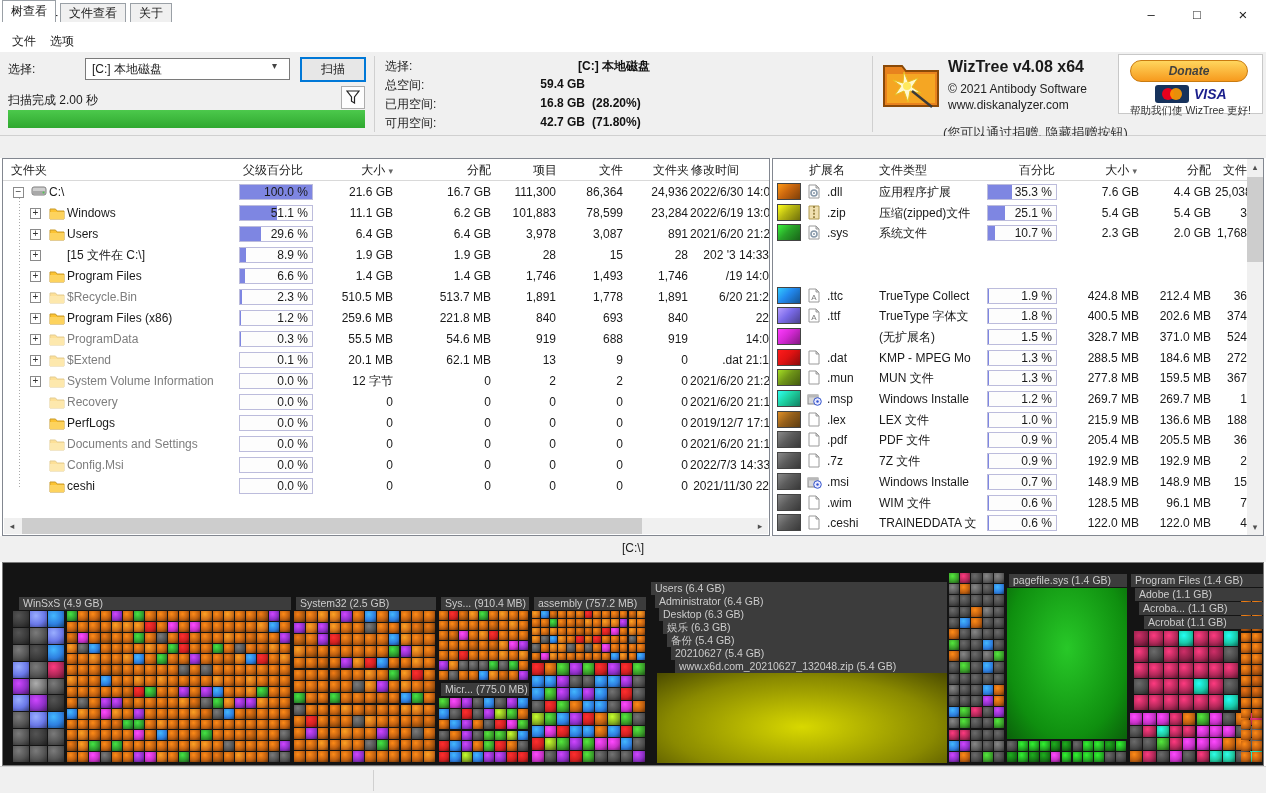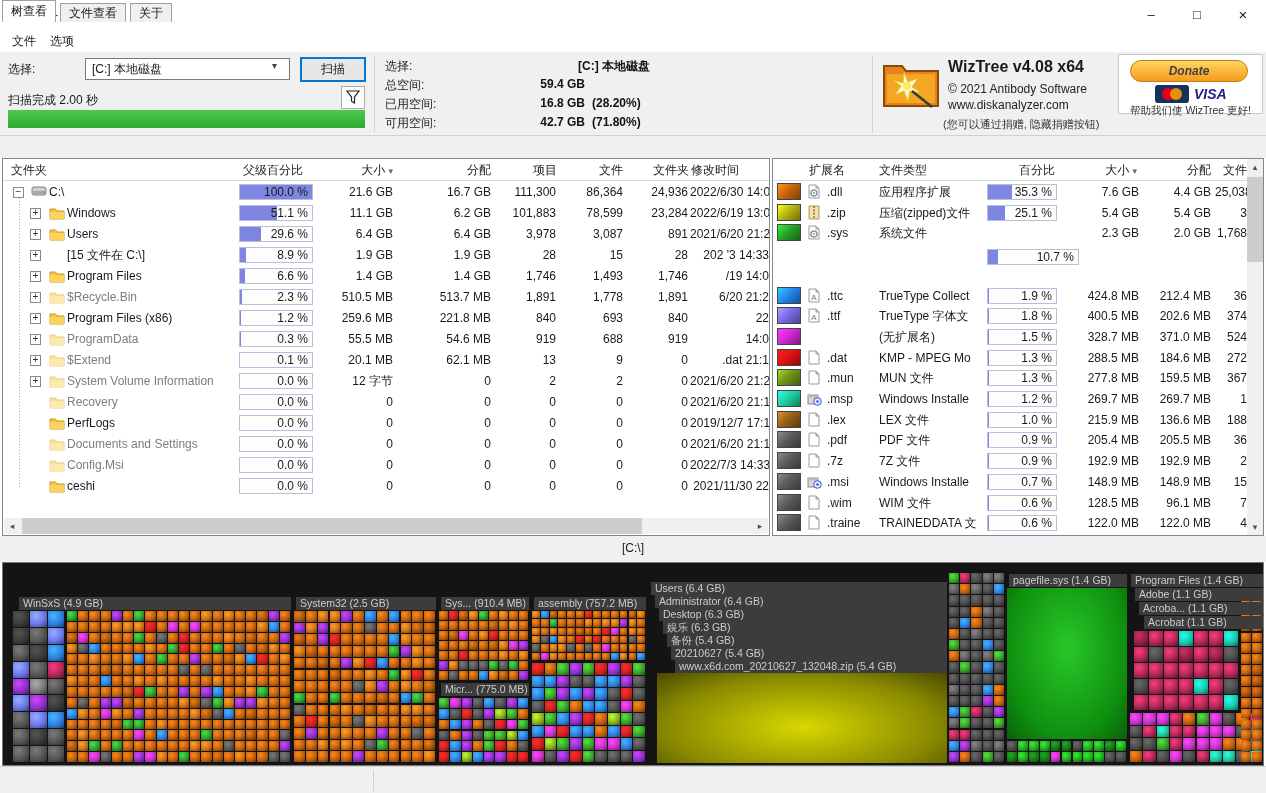--- a/index.html
+++ b/index.html
@@ -101,21 +101,21 @@
       <path d="M2 8 h18 l4 5 H56 v35 H2 z" fill="#e8821e" stroke="#8a4a08" stroke-width="2"></path>
       <rect x="5" y="16" width="48" height="29" fill="#f5a623"></rect>
       <polygon points="22,14 26,24 36,20 30,29 39,35 28,33 26,44 22,33 13,37 19,28 11,22 21,25" fill="#fff8d0" stroke="#e8c020"></polygon>
       <circle cx="25" cy="28" r="4" fill="#ffe95e"></circle>
       <line x1="30" y1="33" x2="50" y2="49" stroke="#3a3a3a" stroke-width="2.5"></line>
     </svg>
   </div>
   <div class="abs logo-title" style="left:948px;top:58px;">WizTree v4.08 x64</div>
   <div class="abs logo-small" style="left:948px;top:82px;">© 2021 Antibody Software</div>
   <div class="abs logo-small" style="left:948px;top:98px;">www.diskanalyzer.com</div>
-  <div class="abs" style="left:943px;top:117px;font-size:11px;color:#333;">(您可以通过捐赠, 隐藏捐赠按钮)</div>
+  <div class="abs" style="left:943px;top:124px;font-size:13px;color:#333;">(您可以通过捐赠, 隐藏捐赠按钮)</div>
 
   <div class="abs donate-box"></div>
   <div class="abs donate-btn">Donate</div>
   <div class="abs" style="left:1155px;top:85px;">
     <svg width="34" height="18" viewBox="0 0 34 18">
         <rect x="0" y="0" width="34" height="18" rx="3" fill="#16325c"></rect>
         <circle cx="13" cy="9" r="6" fill="#e8001d"></circle>
         <circle cx="21" cy="9" r="6" fill="#ff9900" opacity="0.9"></circle>
       </svg>
   </div>
@@ -485,21 +485,21 @@
         <div class="abs" style="left: 34px; top: 2px;">
           <svg width="14" height="15" viewBox="0 0 14 15">
             <path d="M2 1 h7 l3 3 v10 H2 z" fill="#fff" stroke="#9a9a9a"></path>
             <path d="M9 1 l3 3 h-3 z" fill="#dcdcdc" stroke="#9a9a9a"></path>
             <circle cx="7" cy="9" r="3" fill="none" stroke="#8899aa" stroke-width="1.6"></circle>
             <circle cx="7" cy="9" r="1" fill="#8899aa"></circle>
           </svg>
         </div>
         <div class="abs cell" style="left: 54px; top: 0px; width: 48px;">.sys</div>
         <div class="abs cell" style="left: 106px; top: 0px; width: 104px;">系统文件</div>
-        <div class="abs barbox" style="left: 214px; top: 2px; width: 92px; margin-top: 24px;">
+        <div class="abs barbox" style="left: 214px; top: 2px; width: 70px;">
           <div class="barfill" style="width: 10.7%;"></div>
           <div class="bartext">10.7 %</div>
         </div>
         <div class="abs cell num" style="left: 290px; top: 0px; width: 76px;">2.3 GB</div>
         <div class="abs cell num" style="left: 368px; top: 0px; width: 70px;">2.0 GB</div>
         <div class="abs cell num" style="left: 442px; top: 0px; width: 32px;">1,768</div>
       </div>
       <div class="abs" style="left: 0px; top: 126.5px; width: 474px; height: 20px;">
         <div class="abs" style="left: 4px; top: 1px; width: 24px; height: 17px; border: 1px solid rgb(68, 68, 68); box-sizing: border-box; background: linear-gradient(135deg, rgb(51, 204, 255), rgb(34, 136, 238) 45%, rgb(21, 84, 148));"></div>
         <div class="abs" style="left: 34px; top: 2px;">
@@ -699,21 +699,21 @@
         <div class="abs cell num" style="left: 442px; top: 0px; width: 32px;">7</div>
       </div>
       <div class="abs" style="left: 0px; top: 354.2px; width: 474px; height: 20px;">
         <div class="abs" style="left: 4px; top: 1px; width: 24px; height: 17px; border: 1px solid rgb(68, 68, 68); box-sizing: border-box; background: linear-gradient(135deg, rgb(138, 138, 138), rgb(92, 92, 92) 45%, rgb(57, 57, 57));"></div>
         <div class="abs" style="left: 34px; top: 2px;">
           <svg width="14" height="15" viewBox="0 0 14 15">
             <path d="M2 1 h7 l3 3 v10 H2 z" fill="#fff" stroke="#9a9a9a"></path>
             <path d="M9 1 l3 3 h-3 z" fill="#dcdcdc" stroke="#9a9a9a"></path>
           </svg>
         </div>
-        <div class="abs cell" style="left: 54px; top: 0px; width: 48px;">.traine</div>
+        <div class="abs cell" style="left: 54px; top: 0px; width: 48px;">.ceshi</div>
         <div class="abs cell" style="left: 106px; top: 0px; width: 104px;">TRAINEDDATA 文</div>
         <div class="abs barbox" style="left: 214px; top: 2px; width: 70px;">
           <div class="barfill" style="width: 0.6%;"></div>
           <div class="bartext">0.6 %</div>
         </div>
         <div class="abs cell num" style="left: 290px; top: 0px; width: 76px;">122.0 MB</div>
         <div class="abs cell num" style="left: 368px; top: 0px; width: 70px;">122.0 MB</div>
         <div class="abs cell num" style="left: 442px; top: 0px; width: 32px;">4</div>
       </div>
       <div class="abs scroll" style="left: 474px; top: 0px; width: 16px; height: 376px;">

